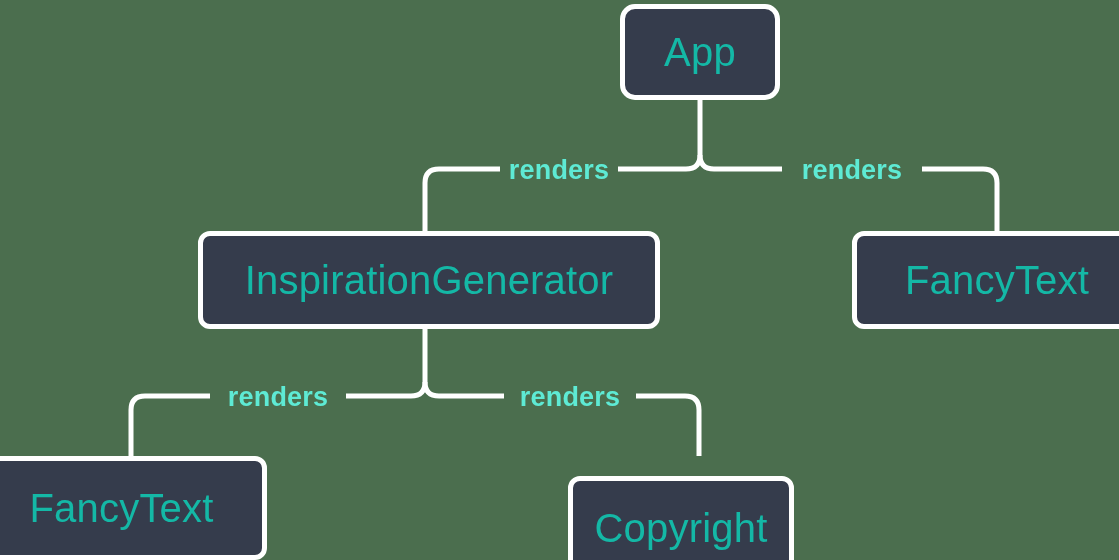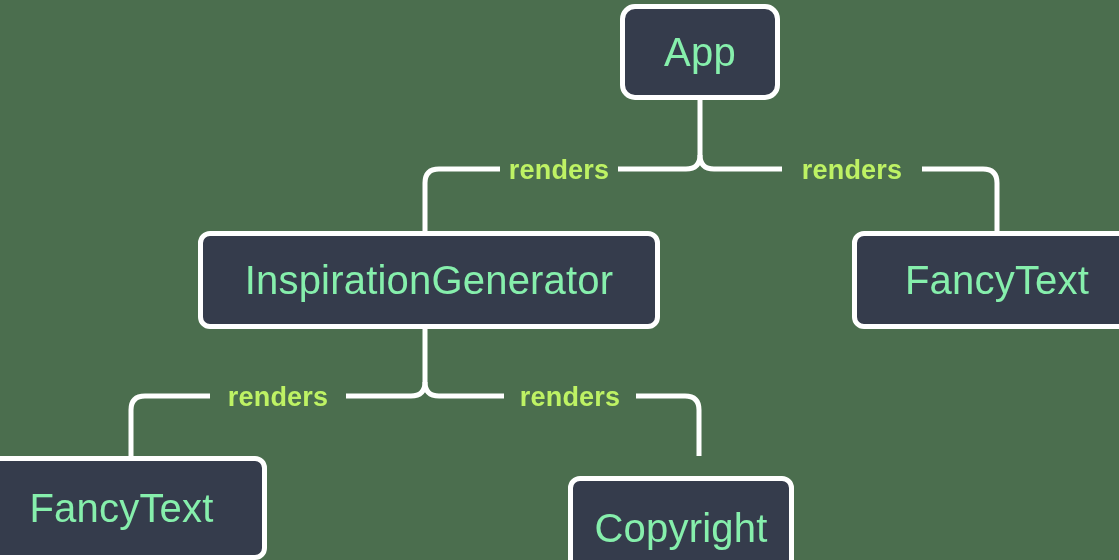--- a/index.html
+++ b/index.html
@@ -30,30 +30,30 @@
     box-sizing: border-box;
     background: #353c4c;
     border: 5px solid #ffffff;
     border-radius: 12px;
     display: flex;
     align-items: center;
     justify-content: center;
     z-index: 3;
   }
   .node-label {
-    color: #86efac;
+    color: #14b8a6;
     font-size: 40px;
     font-weight: 400;
     letter-spacing: 0.2px;
     white-space: nowrap;
     line-height: 1;
   }
   .edge-label {
     position: absolute;
-    color: #bef264;
+    color: #5eead4;
     font-size: 27px;
     font-weight: 600;
     letter-spacing: 0.2px;
     white-space: nowrap;
     line-height: 1;
     z-index: 4;
     transform: translate(-50%, -50%);
   }
   
   #node-app            { left: 620px; top: 4px;   width: 160px; height: 96px;  border-radius: 15px; }

